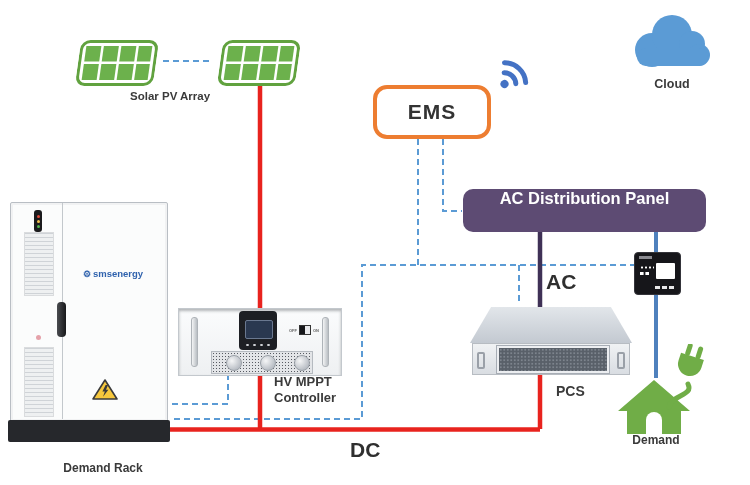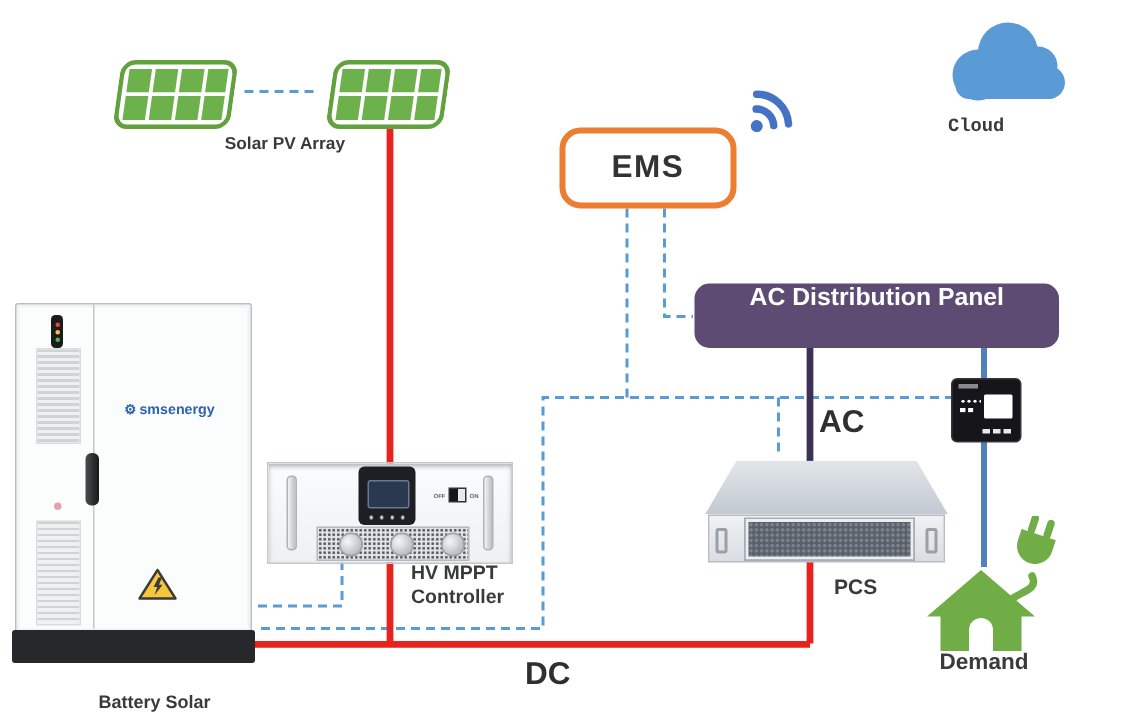--- a/index.html
+++ b/index.html
@@ -148,42 +148,42 @@
           <rect x="23.5" y="6" width="15" height="15.5"></rect>
         <rect x="41" y="6" width="15" height="15.5"></rect>
           <rect x="58.5" y="6" width="13.5" height="15.5"></rect>
         <rect x="6" y="24" width="15" height="16"></rect>
           <rect x="23.5" y="24" width="15" height="16"></rect>
         <rect x="41" y="24" width="15" height="16"></rect>
           <rect x="58.5" y="24" width="13.5" height="16"></rect>
       </g>
     </svg>
   </div>
-  <div class="abs lbl small-lbl" style="left:130px;top:90px;width:100px;text-align:right;">Solar PV Array</div>
+  <div class="abs lbl small-lbl" style="left:130px;top:90px;width:100px;text-align:left;">Solar PV Array</div>
 
   <div id="battery" class="abs dev">
     <div class="body"></div>
     <div class="divider"></div>
     <div class="indicator">
       <i style="background:#e04a3a"></i>
       <i style="background:#f2c families14c;background:#f2c14c"></i>
       <i style="background:#54b34e"></i>
     </div>
     <div class="vent" style="top:30px;height:62px;"></div>
     <div class="dot"></div>
     <div class="vent" style="top:145px;height:68px;"></div>
     <div class="logo"><span class="gear">⚙</span><span>smsenergy</span></div>
     <div class="handle"></div>
     <svg class="abs" style="left:82px;top:176px;" width="26" height="23" viewBox="0 0 26 23">
       <polygon points="13,2 25,21 1,21" fill="#f6c73c" stroke="#3a3a3a" stroke-width="1.6" stroke-linejoin="round"></polygon>
       <path d="M13.6 7 L10.4 13.4 h2.4 l-1.8 5.4 5.4 -7 h-2.4 l2 -4.8 Z" fill="#3a3a3a"></path>
     </svg>
     <div class="base"></div>
   </div>
-  <div class="abs lbl small-lbl" style="left:53px;top:461px;width:100px;text-align:center;font-size:12px;">Battery Solar</div>
+  <div class="abs lbl small-lbl" style="left:53px;top:461px;width:100px;text-align:center;font-size:12px;">Demand Rack</div>
 
   <div id="mppt" class="abs dev">
     <div class="ear" style="left:12px;"></div>
     <div class="ear" style="right:12px;"></div>
     <div class="screen">
       <div class="glass"></div>
       <div class="keys"></div>
     </div>
     <div class="switch">
       <span>OFF</span>
@@ -214,21 +214,21 @@
 
   <svg class="abs dev" style="left:626px;top:8px;" width="92" height="66" viewBox="0 0 92 66">
     <g fill="var(--cloud-blue)">
       <circle cx="26" cy="42" r="17"></circle>
       <circle cx="46" cy="27" r="20"></circle>
       <circle cx="66" cy="36" r="13"></circle>
       <circle cx="73" cy="47" r="11"></circle>
       <rect x="11" y="40" width="71" height="18" rx="9"></rect>
     </g>
   </svg>
-  <div class="abs lbl" style="left:632px;top:77px;width:80px;text-align:left;font-size:12.5px;font-family:Liberation Mono, monospace;">Cloud</div>
+  <div class="abs lbl" style="left:632px;top:77px;width:80px;text-align:center;font-size:12.5px;">Cloud</div>
 
   <div id="dist-panel" class="abs">
     <span>AC Distribution Panel</span>
   </div>
 
   <div id="pcs" class="abs dev">
     <div class="top"></div>
     <div class="front">
       <div class="hdl" style="left:4px;"></div>
       <div class="grille"></div>
@@ -256,18 +256,18 @@
         <rect x="70" y="0" width="5" height="13" rx="2.5"></rect>
         <rect x="81" y="0" width="5" height="13" rx="2.5"></rect>
         <path d="M66 12 h24 v8 a12 12 0 0 1 -24 0 Z"></path>
       </g>
     </g>
 
     <path d="M76 40 C 82 52, 60 50, 57 63" fill="none" stroke="var(--eco-green)" stroke-width="5" stroke-linecap="round"></path>
 
     <path d="M34 90 V76 a8 8 0 0 1 16 0 V90 Z" fill="#ffffff"></path>
   </svg>
-  <div class="abs lbl" style="left:615px;top:433px;width:82px;text-align:center;font-size:15px;">Demand</div>
+  <div class="abs lbl" style="left:615px;top:433px;width:82px;text-align:center;font-size:12px;">Demand</div>
 
   <div class="abs lbl big" style="left:546px;top:270px;">AC</div>
   <div class="abs lbl big" style="left:350px;top:438px;">DC</div>
 
 </div>
 
 </body></html>

